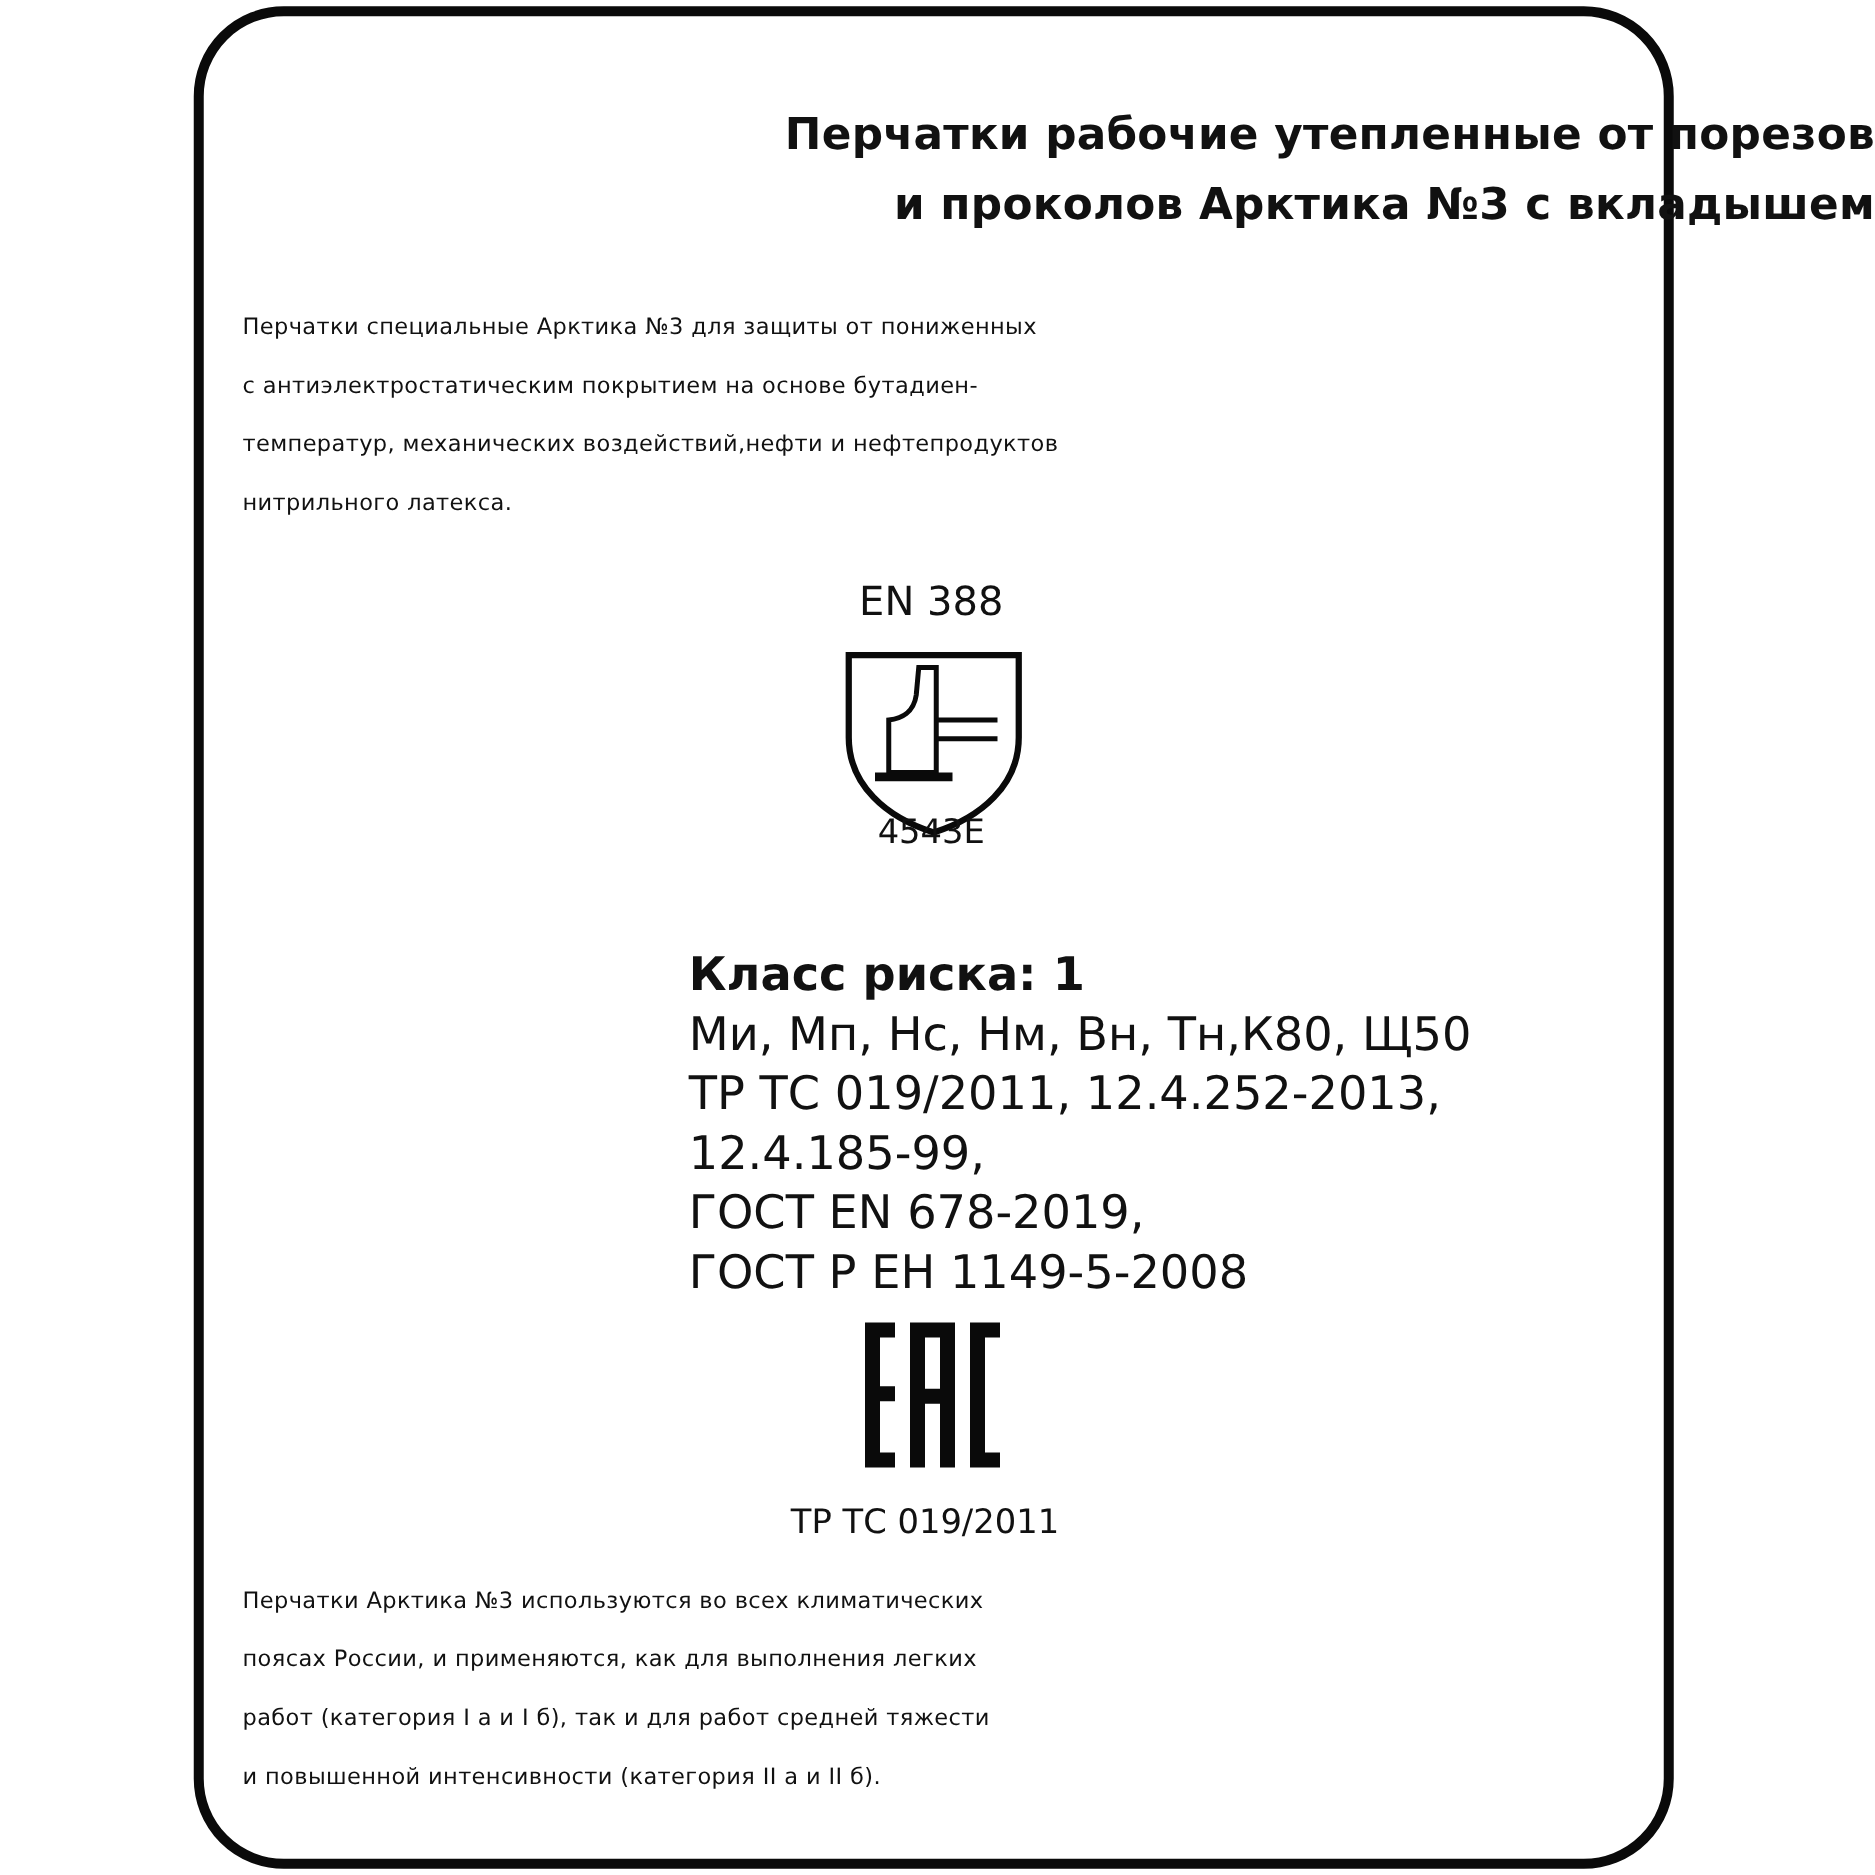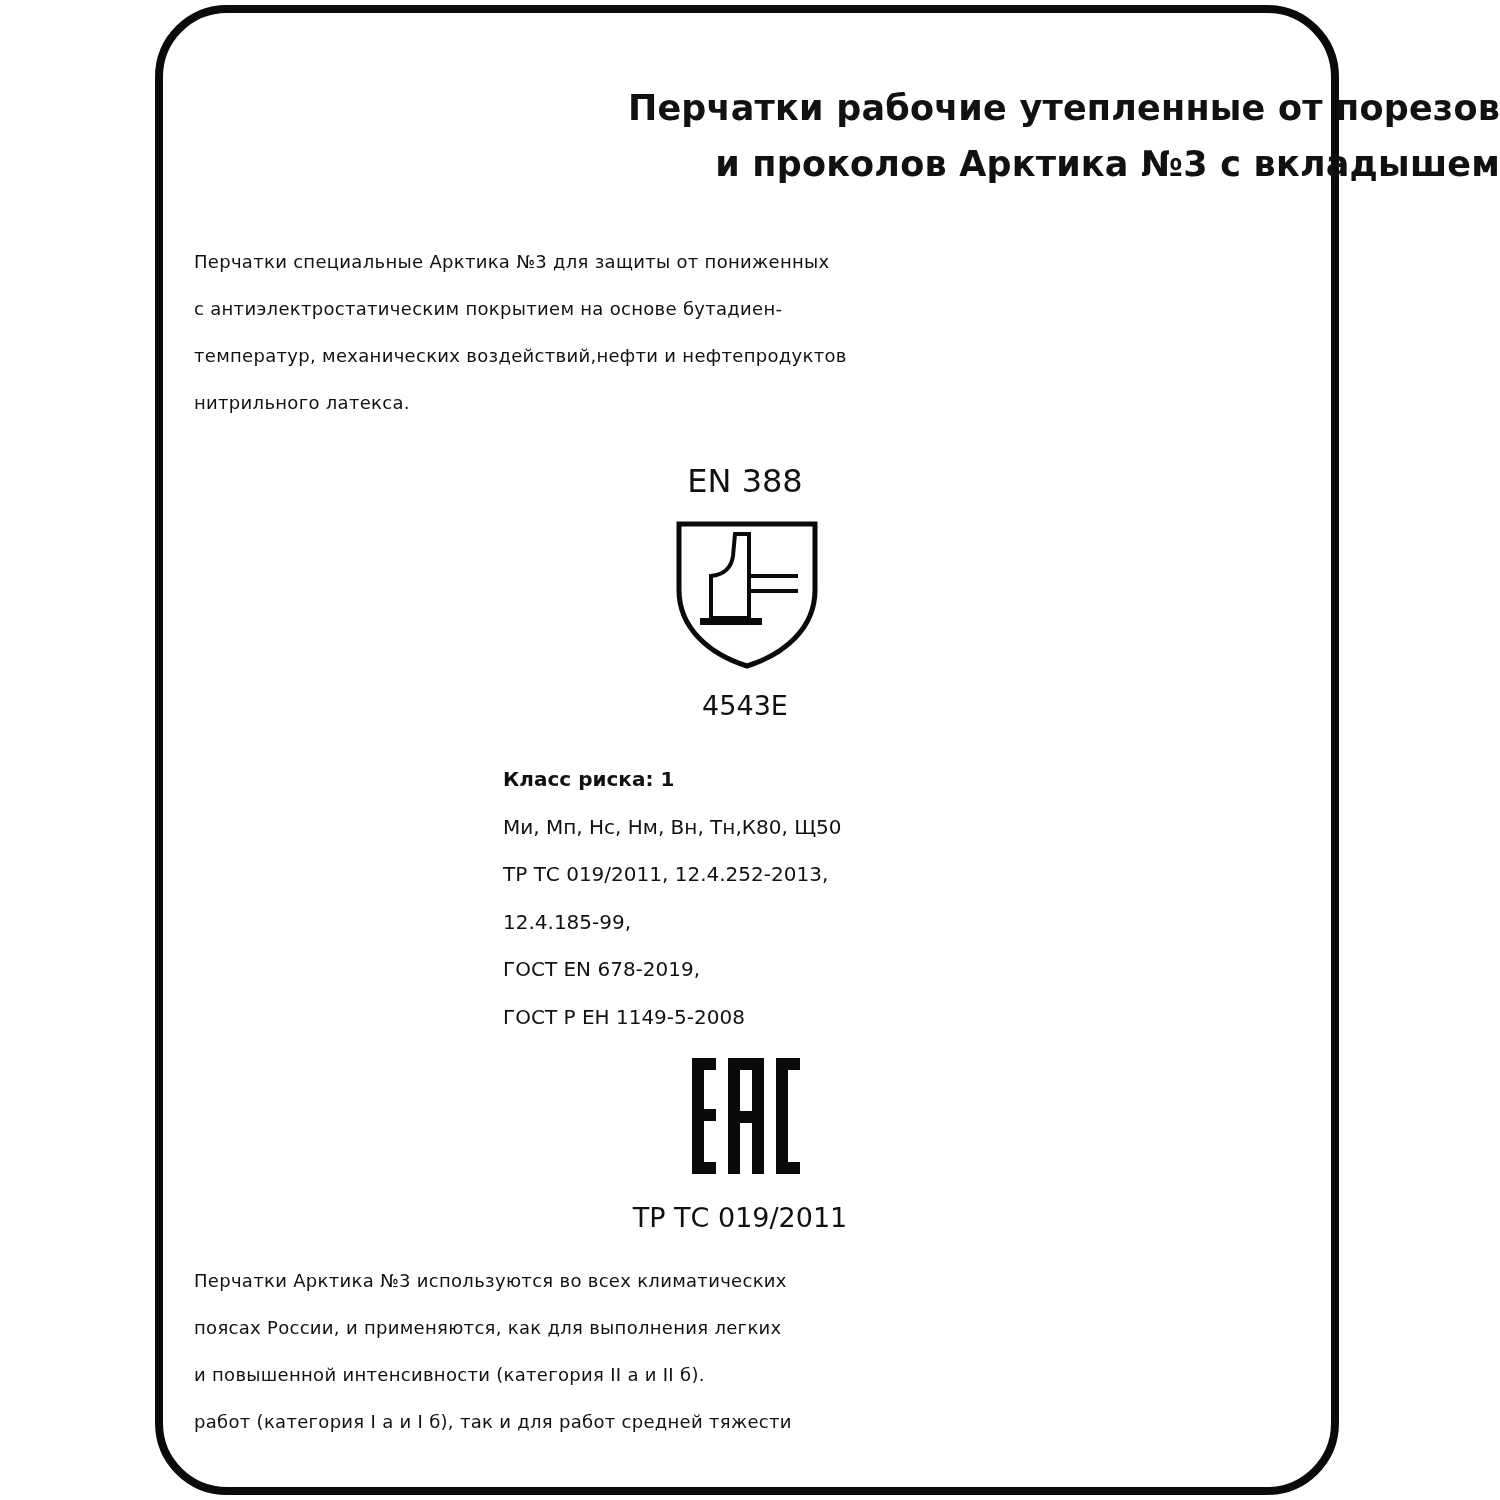--- a/index.html
+++ b/index.html
@@ -6,22 +6,22 @@
   body { width:1500px; height:1500px; position:relative; overflow:hidden; font-family:"DejaVu Sans", sans-serif; color:#111111; }
   .card { position:absolute; left:155px; top:5px; width:1168px; height:1474px; border:8px solid #0a0a0a; border-radius:72px; box-sizing:content-box; }
   .title { position:absolute; left:0; width:1500px; top:80px; text-align:right; font-weight:bold; font-size:35px; line-height:56px; letter-spacing:0.2px; }
   .title div { white-space:nowrap; }
   .para { position:absolute; left:194px; width:1120px; font-size:18px; line-height:47px; letter-spacing:0.3px; }
   .para div { white-space:nowrap; }
   .p1 { top:238px; }
   .p2 { top:1257px; }
   .en-label { position:absolute; left:0; width:1490px; text-align:center; top:461px; font-size:32px; line-height:40px; }
   .shield { position:absolute; left:675px; top:520px; width:144px; height:150px; }
-  .en-code { position:absolute; left:0; width:1490px; text-align:center; top:688px; font-size:27px; line-height:36px; }
-  .specs { position:absolute; left:503px; top:756px; font-size:20px; line-height:47.5px; }
+  .en-code { position:absolute; left:0; width:1490px; text-align:center; top:648px; font-size:27px; line-height:36px; }
+  .specs { position:absolute; left:551px; top:756px; font-size:37px; line-height:47.5px; }
   .specs div { white-space:nowrap; }
   .specs .risk { font-weight:bold; }
   .eac { position:absolute; left:690px; top:1056px; width:112px; height:120px; }
   .eac-label { position:absolute; left:0; width:1480px; text-align:center; top:1200px; font-size:27px; line-height:36px; }
 </style>
 </head>
 <body>
 
 <div class="card"></div>
 
@@ -65,15 +65,15 @@
   <path d="M38 2 H74 V118 H62 V67 H50 V118 H38 Z M50 14 V55 H62 V14 Z" fill="#0a0a0a" fill-rule="evenodd"></path>
 
   <path d="M86 2 H110 V14 H98 V106 H110 V118 H86 Z" fill="#0a0a0a"></path>
 </svg>
 
 <div class="eac-label">ТР ТС 019/2011</div>
 
 <div class="para p2">
   <div>Перчатки Арктика №3 используются во всех климатических</div>
   <div>поясах России, и применяются, как для выполнения легких</div>
+  <div>работ (категория I а и I б), так и для работ средней тяжести</div>
   <div>и повышенной интенсивности (категория II а и II б).</div>
-  <div>работ (категория I а и I б), так и для работ средней тяжести</div>
 </div>
 
 </body></html>

